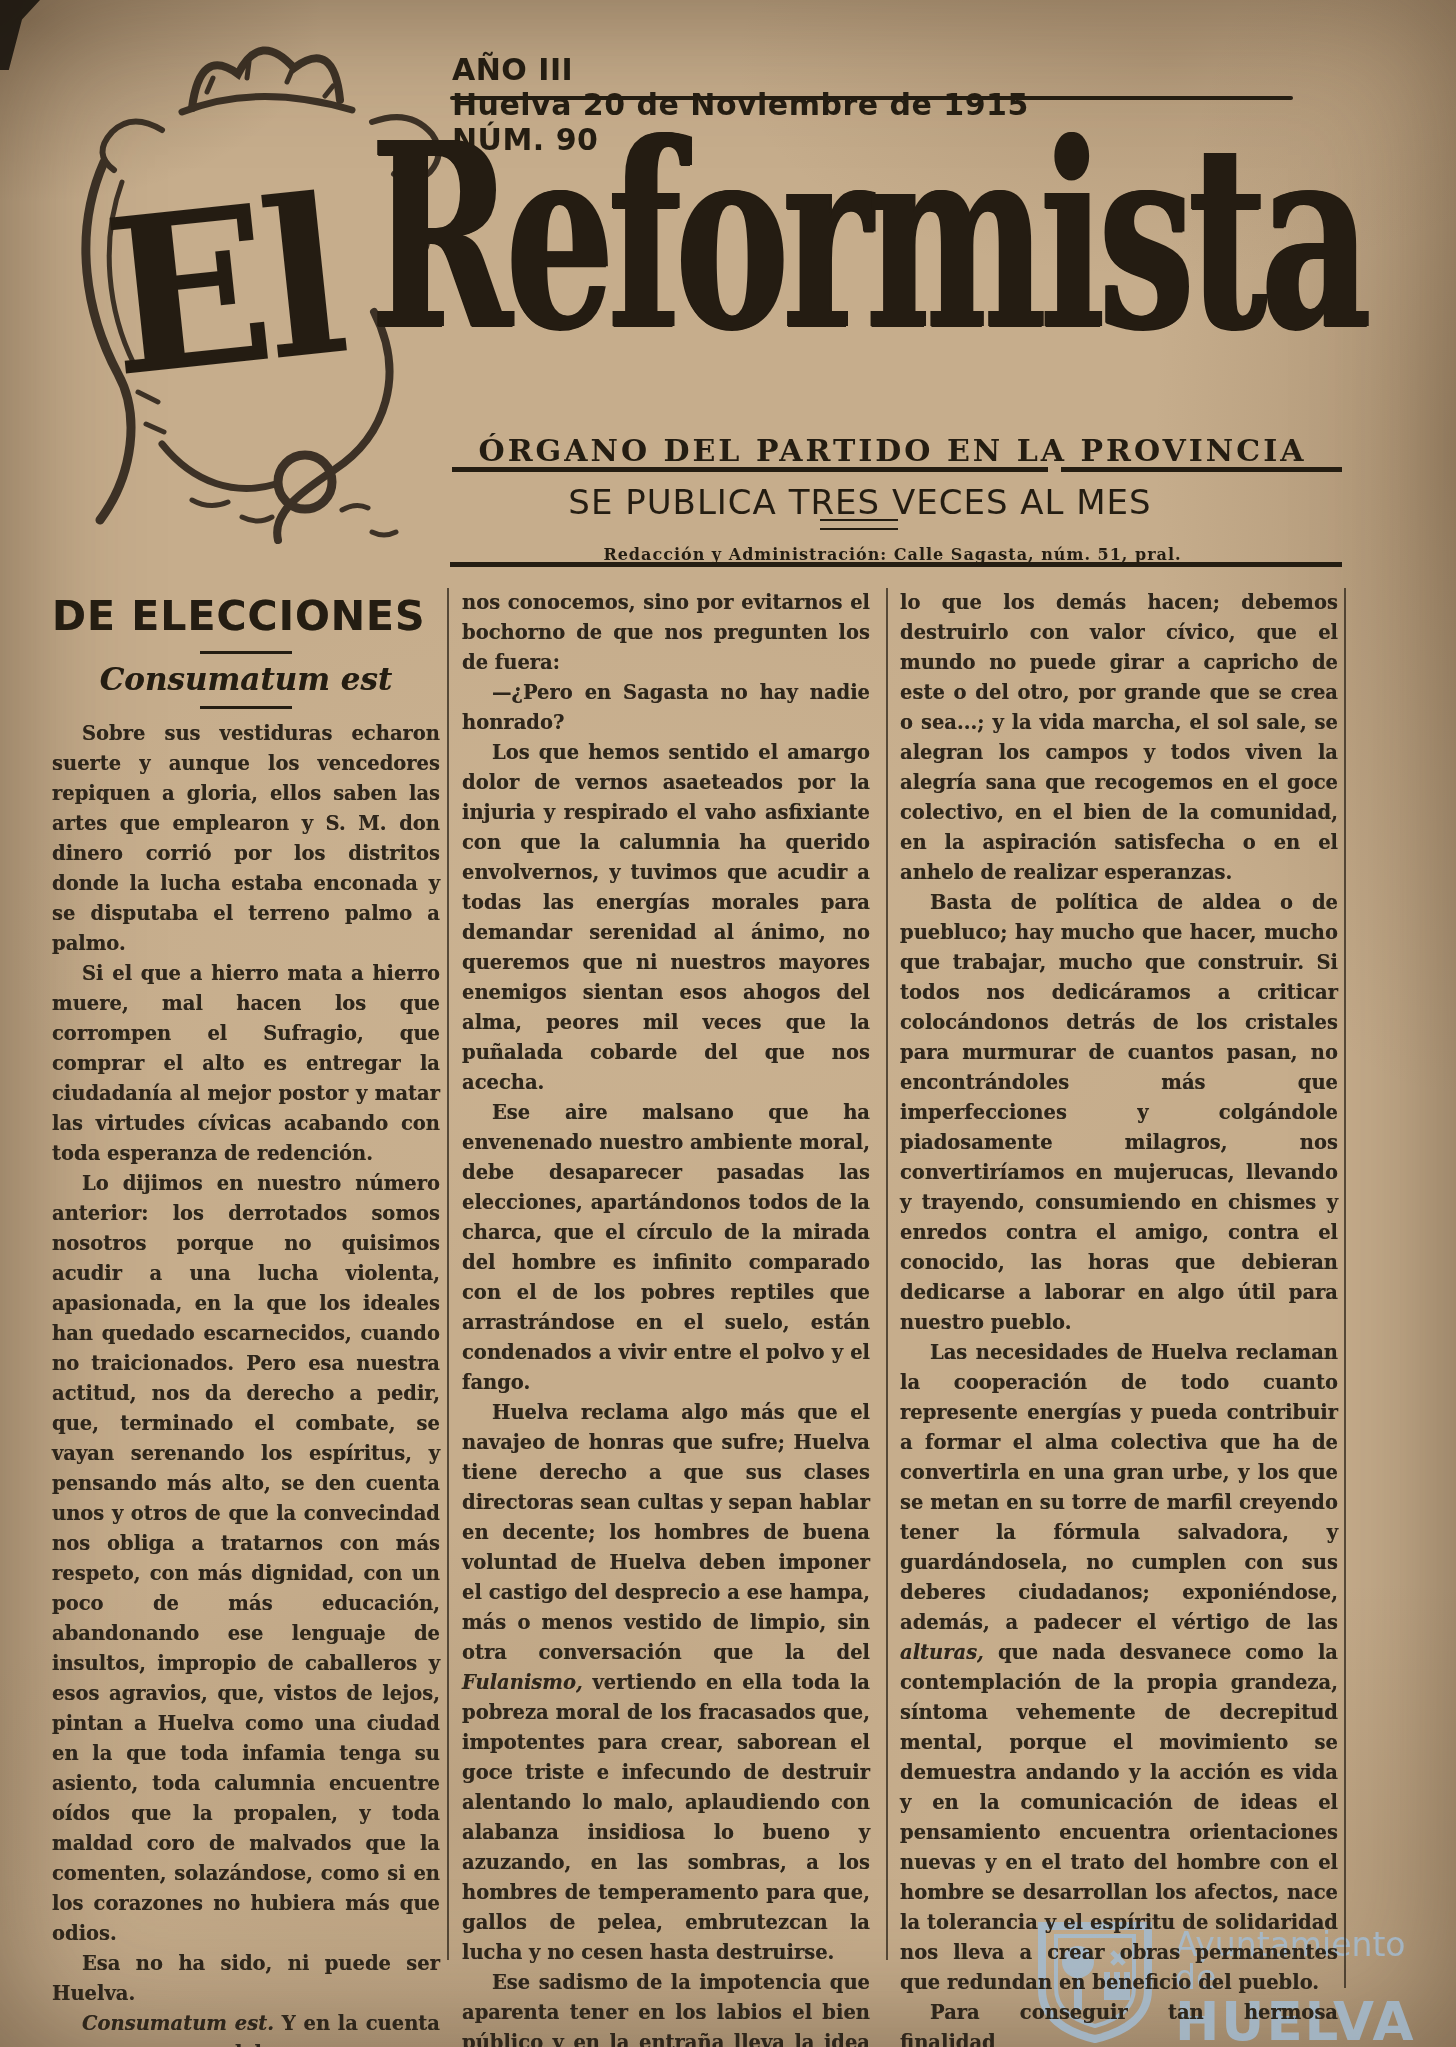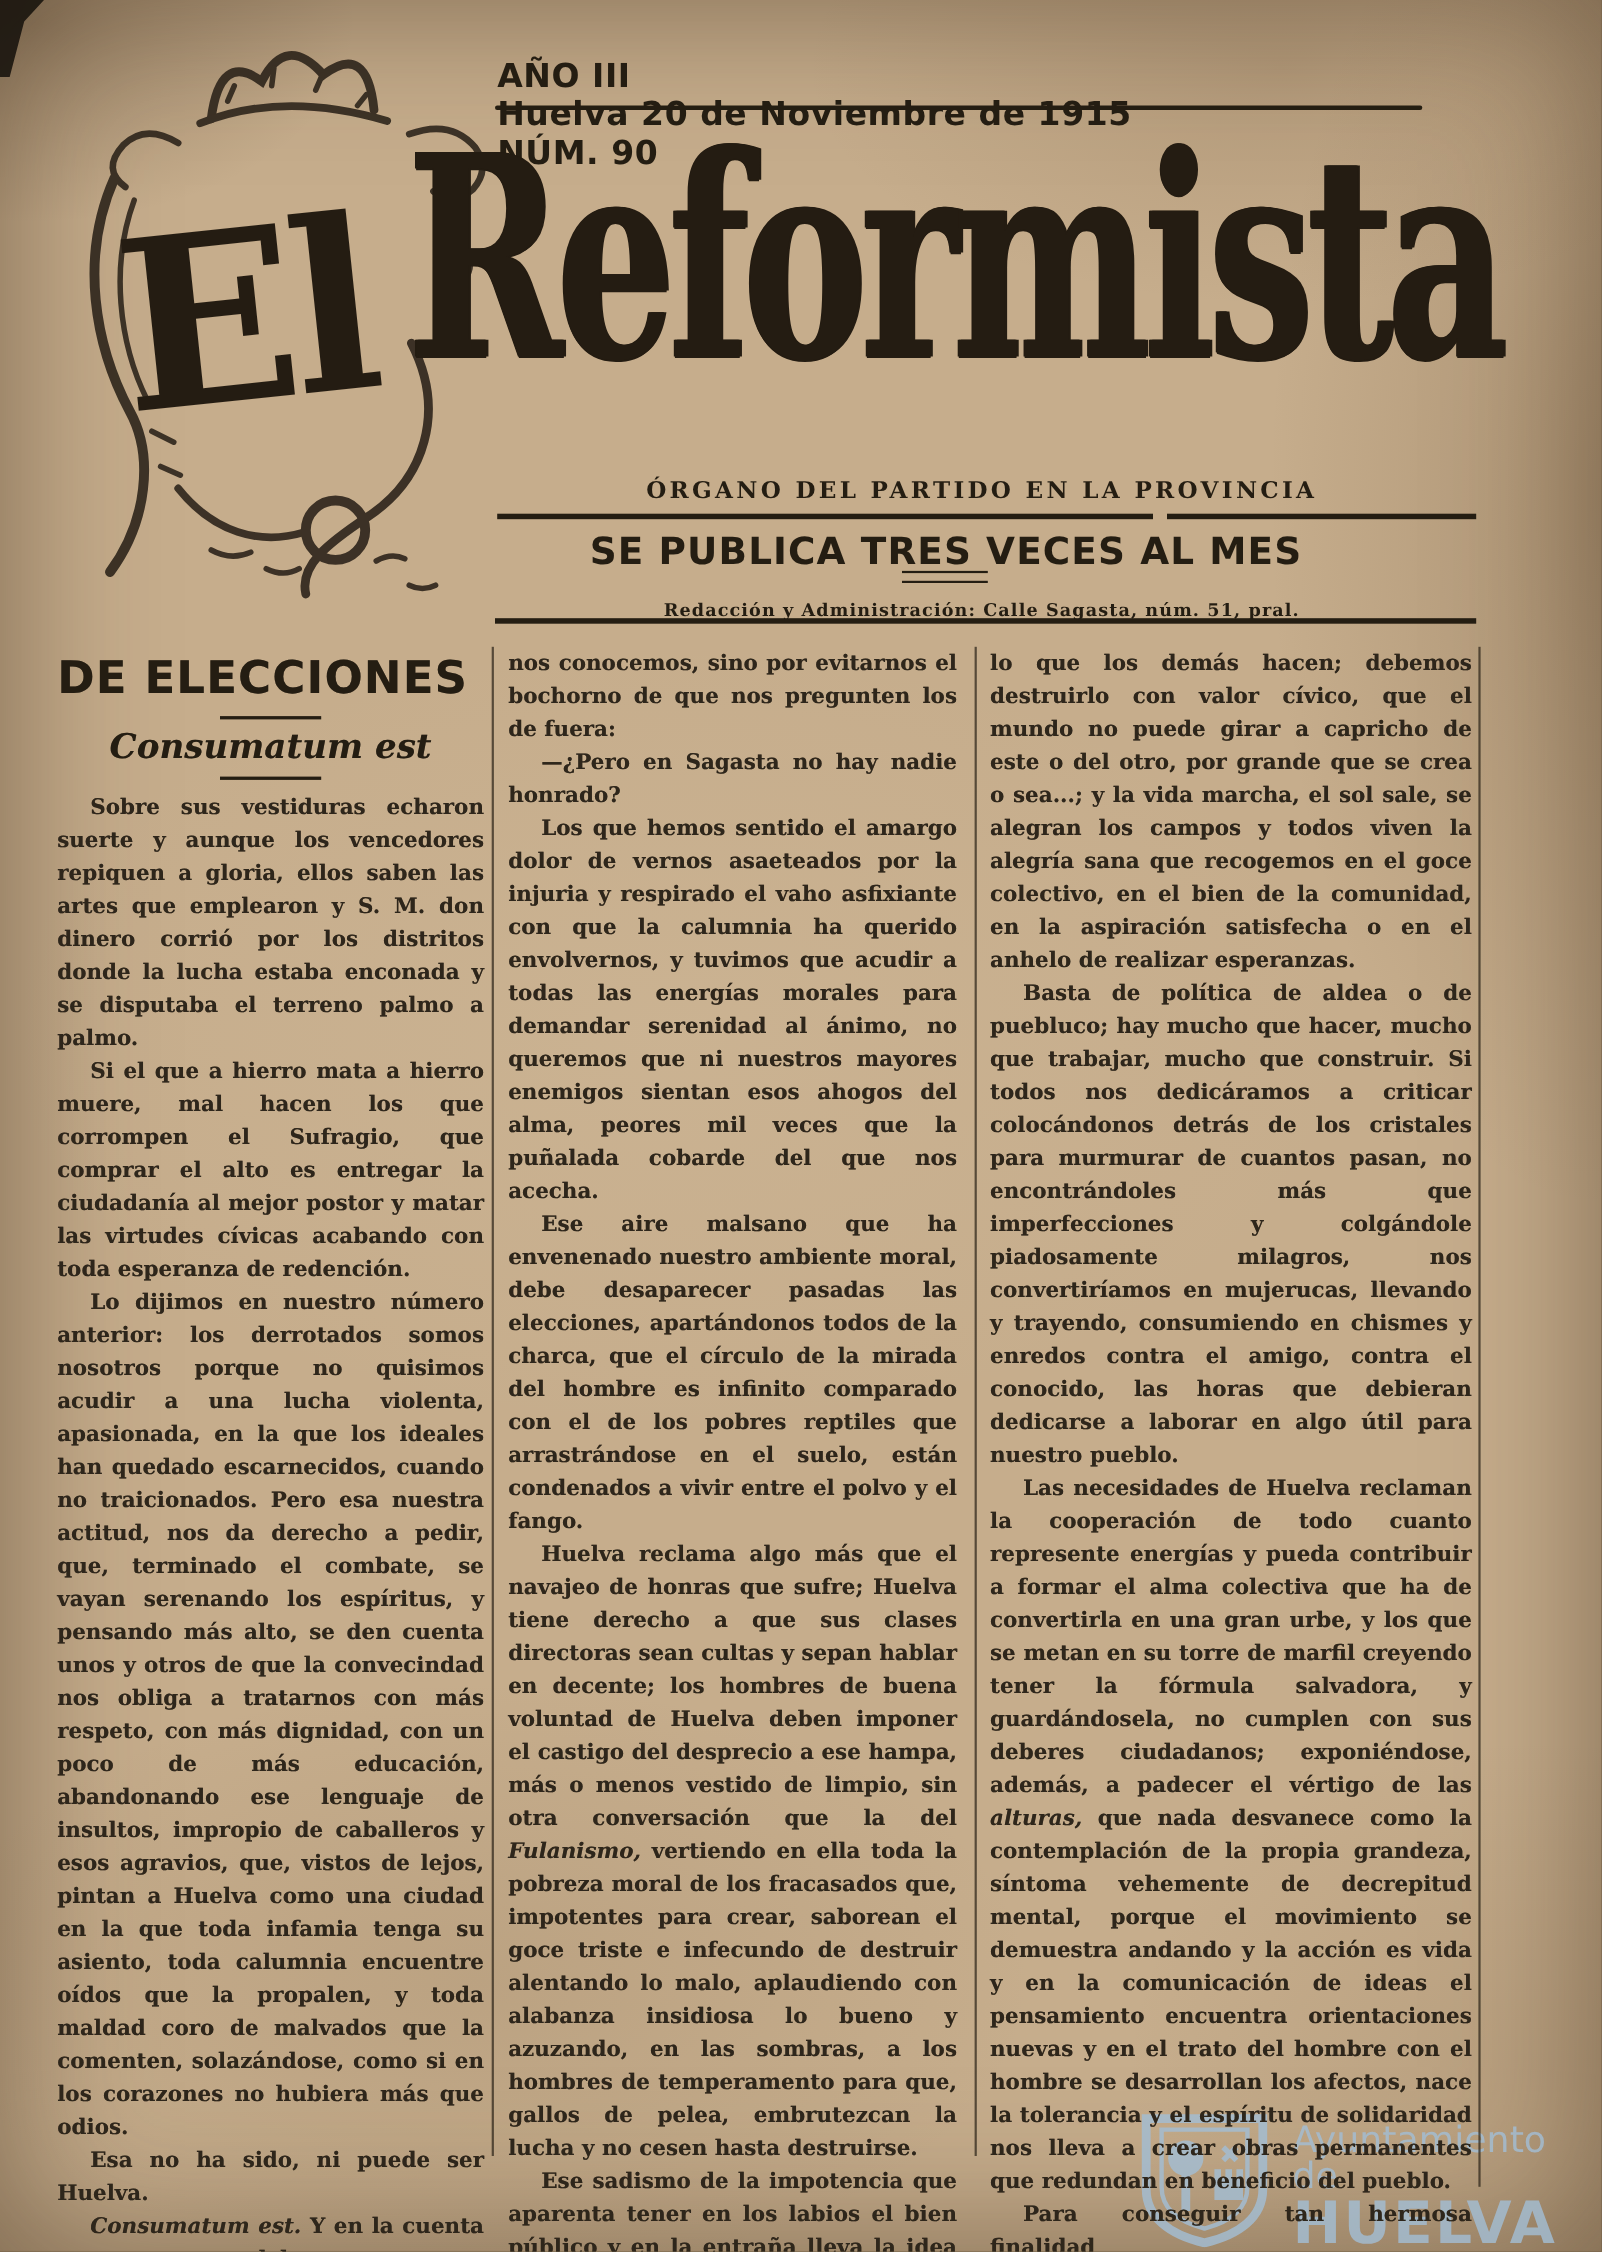--- a/index.html
+++ b/index.html
@@ -25,26 +25,26 @@
   #issue-row{left:452px;top:52px;width:845px;display:flex;justify-content:space-between;align-items:baseline;
     font-family:"DejaVu Sans", sans-serif;font-weight:bold;font-size:30px;letter-spacing:.5px;color:#241d12;flex-direction:column;}
   #rule-header{left:450px;top:96px;width:843px;height:4px;background:#241d12;border-radius:2px;}
   
   #masthead-title{left:300px;top:108px;width:1135px;text-align:center;
     font-family:"DejaVu Serif", serif;font-weight:bold;font-size:170px;line-height:1;
     letter-spacing:-6px;color:#241c12;transform:scaleY(1.5);transform-origin:top center;
     text-shadow:2px 0 0 #241c12,-1px 0 0 #241c12,0 1px 0 #241c12; white-space:nowrap;}
   #emblem{left:42px;top:12px;}
   
-  #organ-line{left:440px;top:433px;width:905px;text-align:center;font-weight:bold;font-size:21px;
+  #organ-line{left:440px;top:433px;width:905px;text-align:center;font-weight:bold;font-size:30px;
     letter-spacing:3px;color:#241d12;}
   #rule-thick-1{left:452px;top:467px;width:890px;height:5px;
     background:linear-gradient(90deg,#241d12 0 67%,rgba(0,0,0,0) 67% 68.4%,#241d12 68.4% 100%);}
   #frequency-line{left:440px;top:482px;width:840px;text-align:center;font-family:"DejaVu Sans", sans-serif;
-    font-weight:bold;font-size:34px;letter-spacing:1px;color:#241d12;}
+    font-weight:normal;font-size:34px;letter-spacing:1px;color:#241d12;}
   #flourish{left:820px;top:519px;width:78px;height:7px;border-top:2px solid #241d12;border-bottom:2px solid #241d12;}
   #address-line{left:440px;top:545px;width:905px;text-align:center;font-weight:bold;font-size:16px;
     letter-spacing:1px;color:#241d12;}
   #rule-thick-2{left:450px;top:562px;width:892px;height:5px;background:#241d12;}
   
   .vrule{width:2px;background:rgba(43,35,24,.72);}
   #vr-1{left:447px;top:588px;height:1372px;}
   #vr-2{left:886px;top:588px;height:1372px;}
   #vr-3{left:1344px;top:588px;height:1400px;}
   

